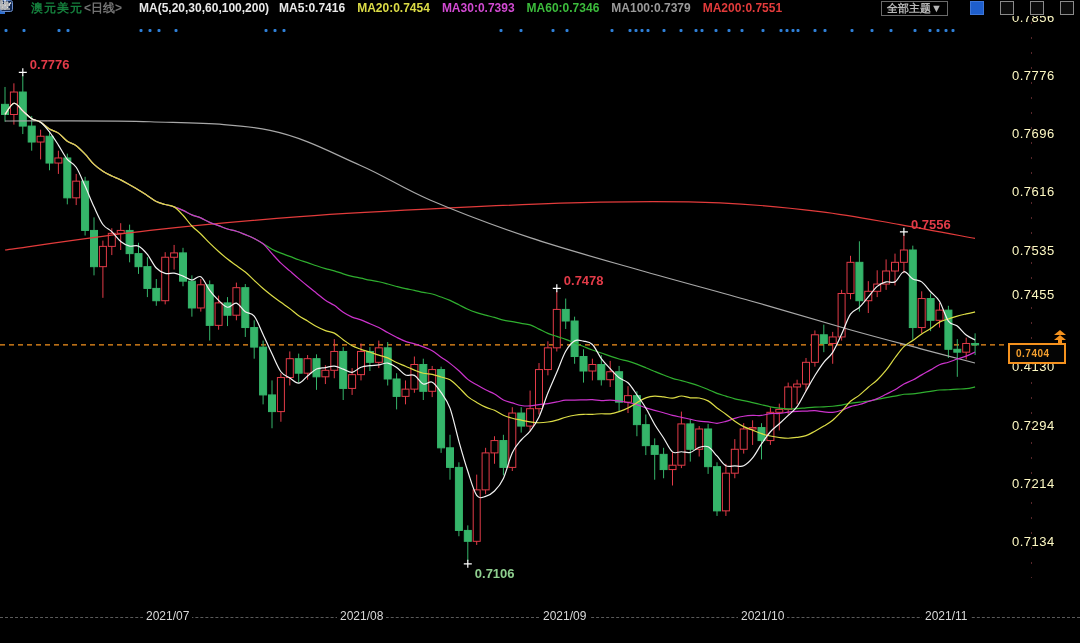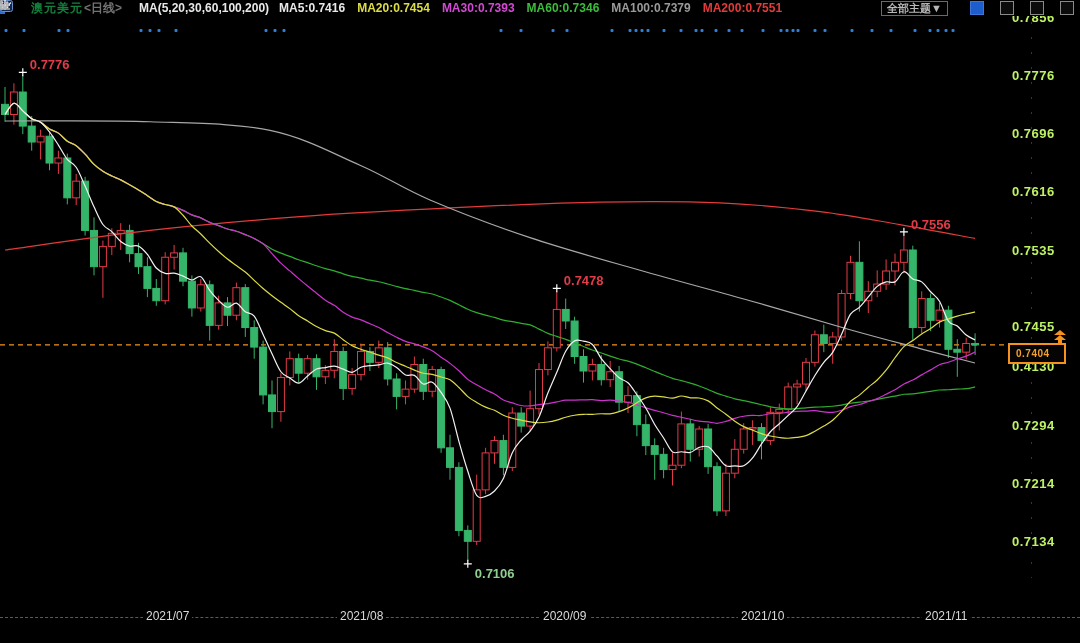--- a/index.html
+++ b/index.html
@@ -15,21 +15,21 @@
   .chart-ico{width:13px;height:12px;margin-right:4px;display:inline-block;}
   .ma-cap{color:#e8e8e8;margin-right:10px;}
   .ma-val{margin-right:12px;}
   #header-right{margin-left:auto;display:flex;align-items:center;gap:16px;padding-right:6px;}
   #theme-box{border:1px solid #6a6a6a;color:#b8b8b8;font-size:11px;font-weight:bold;
              padding:0 5px;height:13px;line-height:13px;margin-right:6px;}
   .tool-btn{width:14px;height:14px;border:1px solid #8a8a8a;background:#0c0c0c;
             display:flex;align-items:center;justify-content:center;box-sizing:border-box;}
   .tool-btn.active{background:#1e5ecc;border-color:#3f77d8;}
   
-  .axis-label{position:absolute;left:1012px;color:#bef264;font-size:13px;font-weight:bold;
+  .axis-label{position:absolute;left:1012px;color:#fef9c3;font-size:13px;font-weight:normal;
               transform:translateY(-50%);z-index:3;letter-spacing:0.5px;}
   #axis-ticks{position:absolute;left:1031px;top:22px;height:556px;width:1px;z-index:2;
               background:repeating-linear-gradient(to bottom,#58262a 0 2px,transparent 2px 15px);}
   #price-tag{position:absolute;left:1008px;border:2px solid #f5921e;background:#050505;
              color:#f5a02e;font-size:10px;font-weight:bold;padding:0 14px 0 6px;height:17px;
              line-height:17px;z-index:4;letter-spacing:0.5px;}
   #price-arrow{position:absolute;z-index:4;width:16px;height:13px;}
   #price-arrow .t1,#price-arrow .t2{position:absolute;left:50%;transform:translateX(-50%);
              width:0;height:0;border-left:6px solid transparent;border-right:6px solid transparent;}
   #price-arrow .t1{top:0;border-bottom:5px solid #f5921e;}
@@ -377,35 +377,35 @@
     </span>
   </div>
 
   <div id="axis-ticks"></div>
   <div id="axis-labels">
       <div class="axis-label" style="top: 17.3913px;">0.7856</div>
       <div class="axis-label" style="top: 75.3623px;">0.7776</div>
       <div class="axis-label" style="top: 133.333px;">0.7696</div>
       <div class="axis-label" style="top: 191.304px;">0.7616</div>
       <div class="axis-label" style="top: 250px;">0.7535</div>
-      <div class="axis-label" style="top: 326px;">0.7455</div>
+      <div class="axis-label" style="top: 294px;">0.7455</div>
       <div class="axis-label" style="top: 365.942px;">0.4130</div>
       <div class="axis-label" style="top: 424.638px;">0.7294</div>
       <div class="axis-label" style="top: 482.609px;">0.7214</div>
       <div class="axis-label" style="top: 540.58px;">0.7134</div>
     </div>
   <div id="price-tag" style="top: 342.928px;">0.7404</div>
   <div id="price-arrow" style="left: 1052px; top: 329.928px;">
     <span class="t1"></span>
       <span class="t2"></span>
       <span class="stem"></span>
   </div>
 
   <div id="month-line"></div>
   <div id="month-labels">
       <div class="month-label" style="left: 143px;">2021/07</div>
       <div class="month-label" style="left: 337px;">2021/08</div>
-      <div class="month-label" style="left: 540px;">2020/09</div>
+      <div class="month-label" style="left: 540px;">2021/09</div>
       <div class="month-label" style="left: 738px;">2021/10</div>
       <div class="month-label" style="left: 922px;">2021/11</div>
     </div>
 
 </div>
 
 </body></html>

